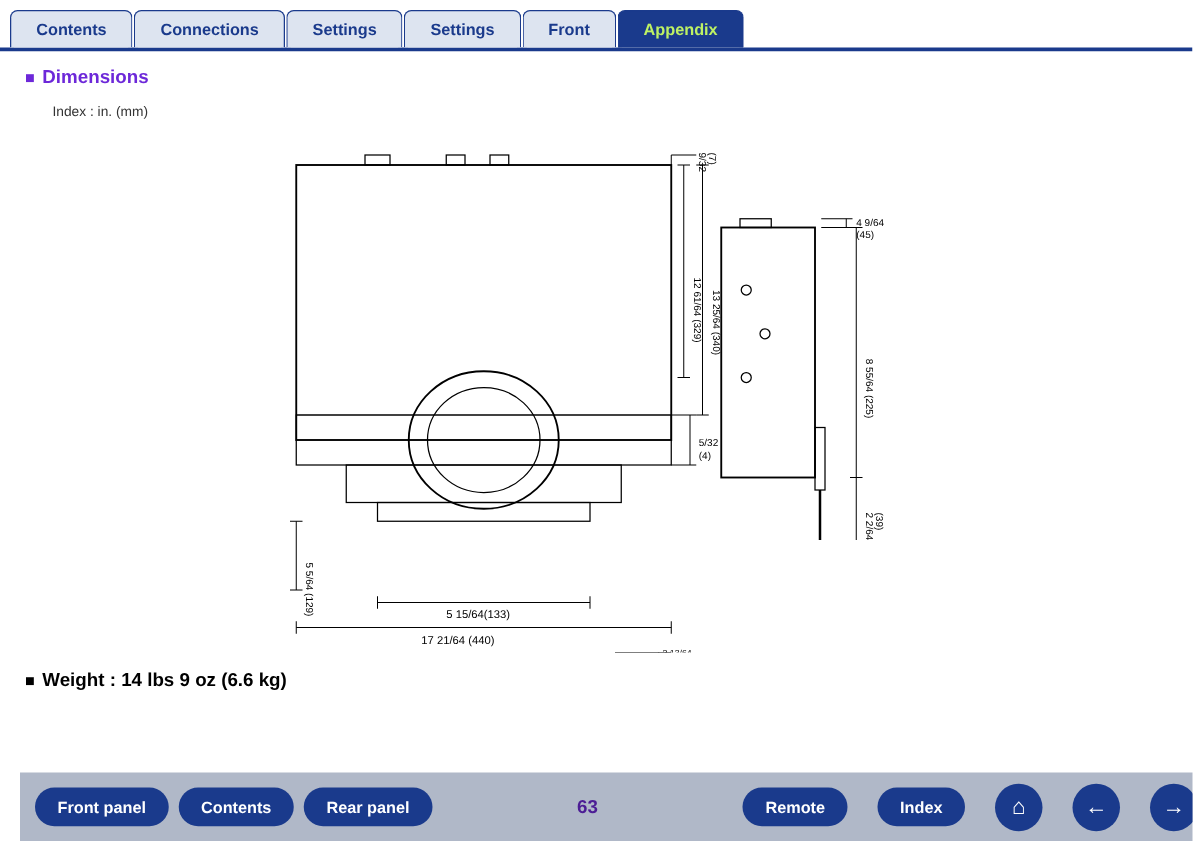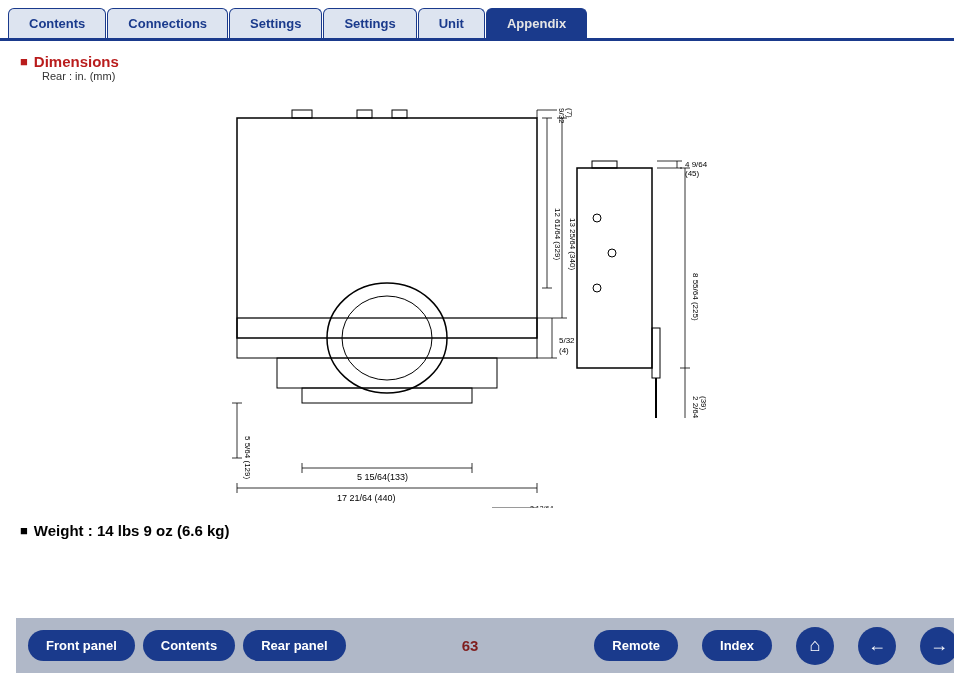--- a/index.html
+++ b/index.html
@@ -16,22 +16,22 @@
     .main-content {
       padding: 12px 20px 0 20px;
       position: relative;
     }
 
     .section-title {
       display: flex;
       align-items: center;
       font-size: 15px;
       font-weight: bold;
-      color: #b91c1c;
-      margin-bottom: 0;
+      color: #6d28d9;
+      margin-bottom: 14px;
     }
 
     .section-title::before {
       content: '■';
       margin-right: 6px;
       font-size: 13px;
     }
 
     .unit-text {
       font-size: 11px;
@@ -116,21 +116,21 @@
       font-size: 18px;
       cursor: pointer;
       display: flex;
       align-items: center;
       justify-content: center;
     }
 
     .page-number {
       font-size: 15px;
       font-weight: bold;
-      color: #7f1d1d;
+      color: #4c1d95;
     }
 
     
     .nav-tabs {
       display: flex;
       padding: 8px 8px 0 8px;
       gap: 1px;
       border-bottom: 3px solid #1a3a8c;
     }
 
@@ -142,38 +142,38 @@
       border: 1.5px solid #1a3a8c;
       border-bottom: none;
       border-radius: 6px 6px 0 0;
       background: #dde4f0;
       color: #1a3a8c;
       position: relative;
     }
 
     .nav-tab.active {
       background: #1a3a8c;
-      color: #e5e5e5;
+      color: #bef264;
     }
   </style>
 </head>
 <body>
 
 <div class="nav-tabs">
   <div class="nav-tab">Contents</div>
   <div class="nav-tab">Connections</div>
   <div class="nav-tab">Settings</div>
   <div class="nav-tab">Settings</div>
-  <div class="nav-tab">Unit</div>
+  <div class="nav-tab">Front</div>
   <div class="nav-tab active">Appendix</div>
 </div>
 
 <div class="main-content">
   <div class="section-title">Dimensions</div>
-  <div class="unit-text">Rear : in. (mm)</div>
+  <div class="unit-text">Index : in. (mm)</div>
 
   <div class="diagram-area">
     <svg width="680" height="420" viewBox="0 0 680 420">
 
       <rect x="100" y="30" width="300" height="220" fill="none" stroke="#000" stroke-width="1.5"></rect>
 
       <rect x="155" y="22" width="20" height="8" fill="none" stroke="#000" stroke-width="1"></rect>
       <rect x="220" y="22" width="15" height="8" fill="none" stroke="#000" stroke-width="1"></rect>
       <rect x="255" y="22" width="15" height="8" fill="none" stroke="#000" stroke-width="1"></rect>
 

